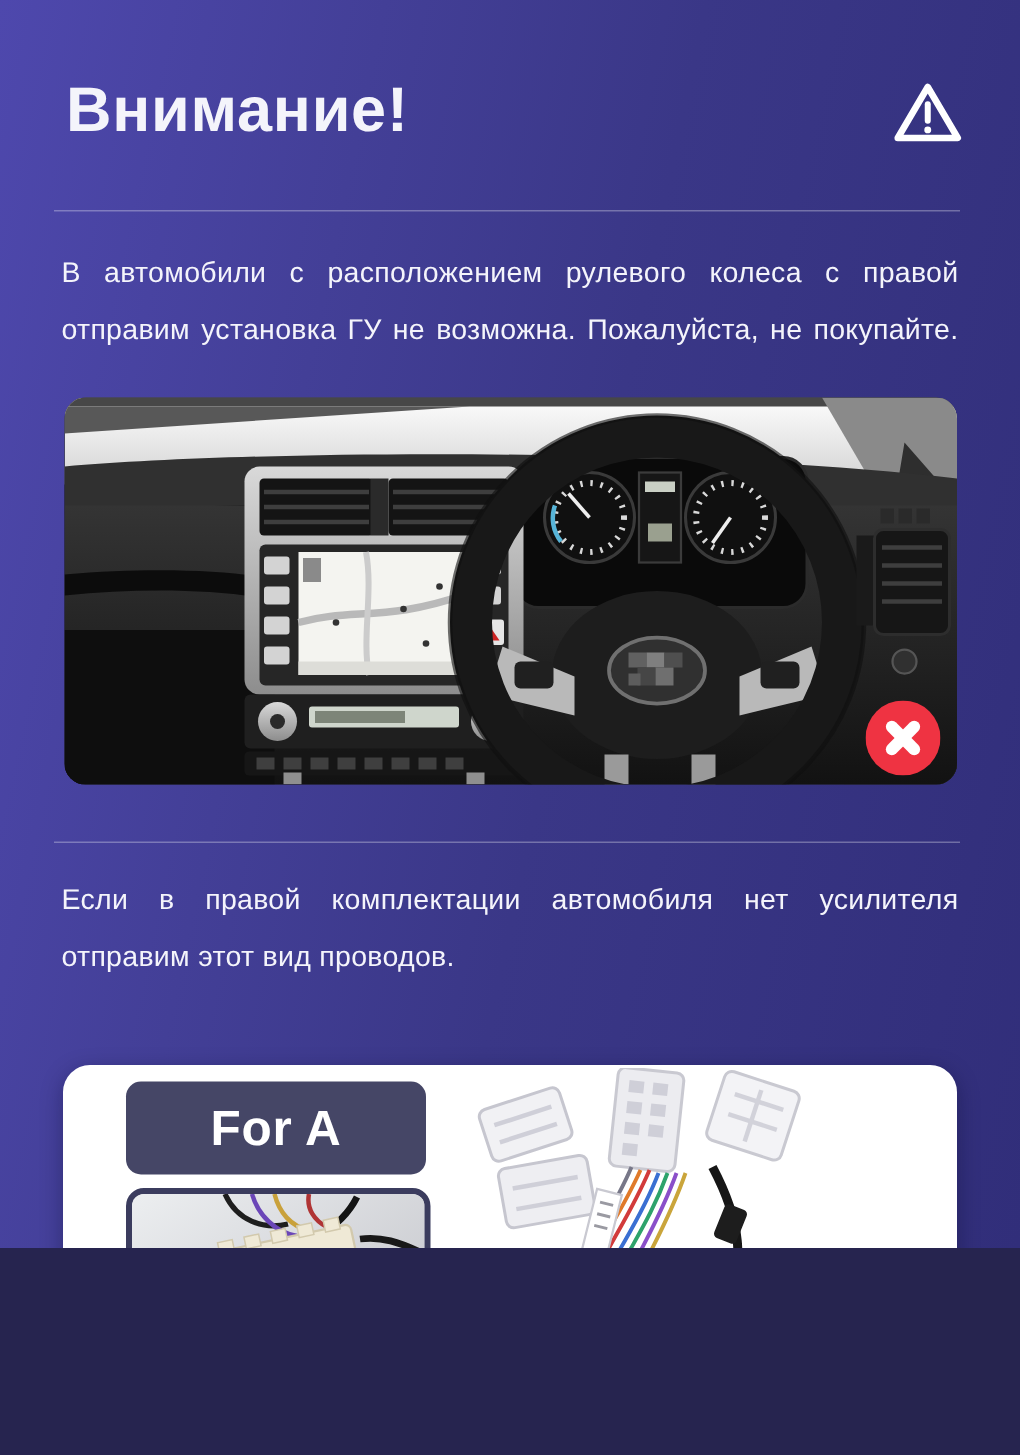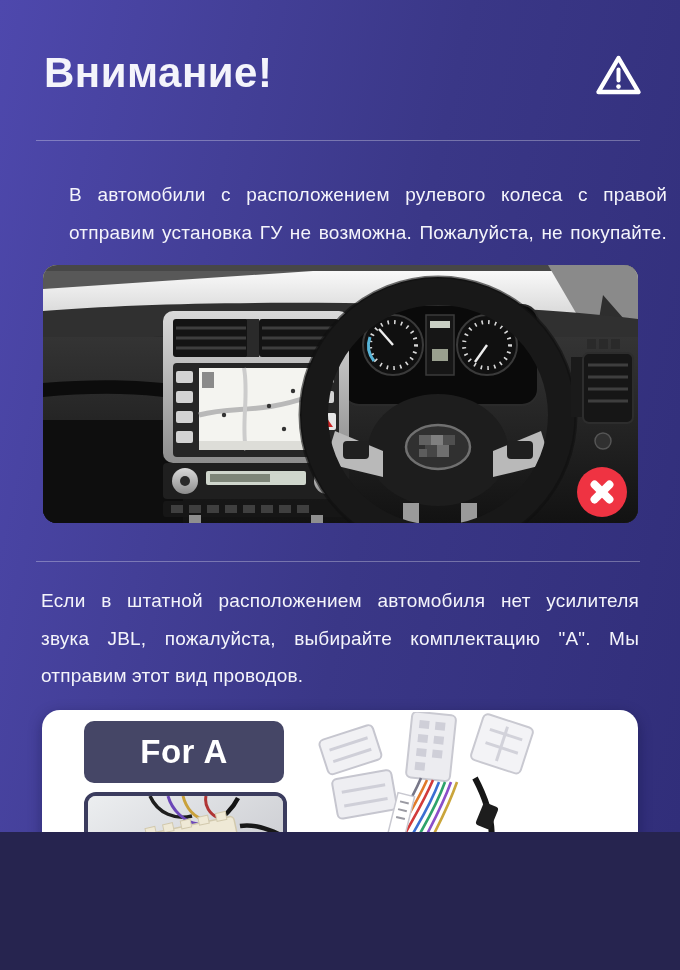--- a/index.html
+++ b/index.html
@@ -11,21 +11,21 @@
   }
   .title{
     position:absolute;left:44px;top:50px;font-size:42px;font-weight:bold;
     letter-spacing:.5px;line-height:1.1;
   }
   .warn-icon{position:absolute;left:595px;top:54px;width:47px;height:43px;}
   .divider{position:absolute;left:36px;width:604px;height:1px;background:rgba(255,255,255,.30);}
   .div1{top:140px;}
   .div2{top:561px;}
   .para{position:absolute;left:41px;width:598px;font-size:19px;letter-spacing:.2px;overflow:hidden;}
-  .para1{top:176px;margin-left:28px;}
+  .para1{top:164px;}
   .para2{top:582px;}
   .jline{
     height:37.5px;line-height:37.5px;white-space:normal;
     text-align:justify;text-align-last:justify;
   }
   .jline.last-left{text-align-last:left;}
   .photo-car{
     position:absolute;left:43px;top:265px;width:595px;height:258px;
     border-radius:14px;overflow:hidden;background:#1b1b1b;
   }
@@ -214,22 +214,21 @@
       <g fill="#ffffff">
         <rect x="10.5" y="21" width="29" height="8" rx="4" transform="rotate(45 25 25)"></rect>
         <rect x="10.5" y="21" width="29" height="8" rx="4" transform="rotate(-45 25 25)"></rect>
       </g>
     </svg>
   </div>
 
   <div class="divider div2"></div>
 
   <div class="para para2">
-    <div class="jline">Если в штатной расположением автомобиля нет усилителя</div>
-    <div class="jline">звука JBL, пожалуйста, выбирайте комплектацию "А". Мы</div>
+    <div class="jline">Если в правой комплектации автомобиля нет усилителя</div>
     <div class="jline last-left">отправим этот вид проводов.</div>
   </div>
 
   <div class="kit-card">
     <div class="badge" style="background:#454666">For A</div>
 
     <div class="conn-photo">
       <svg width="195" height="129" viewBox="0 0 195 129">
         <defs>
           <linearGradient id="pg" x1="0" y1="0" x2="1" y2="1">

